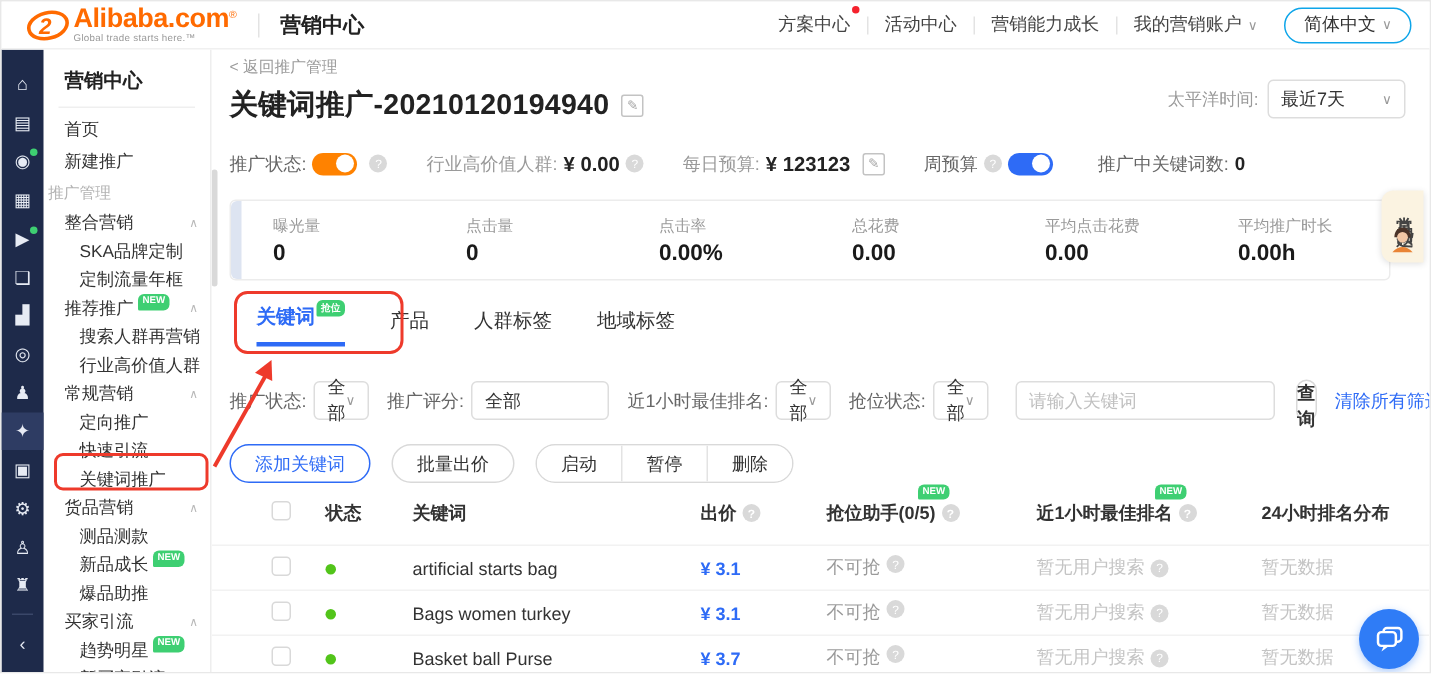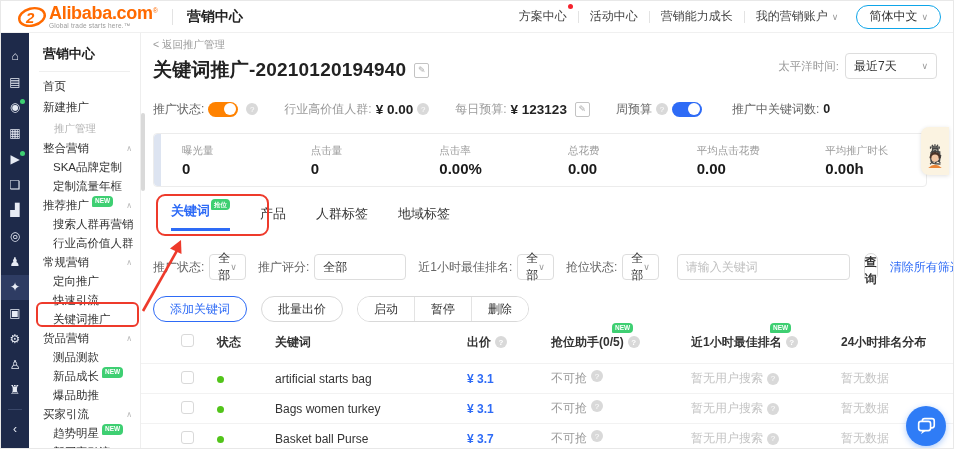--- a/index.html
+++ b/index.html
@@ -31,21 +31,21 @@
   .gdot { position:absolute; top:5px; right:4px; width:5px; height:5px; border-radius:50%; background:#3ecf72; }
   .rail-sep { height:1px; background:#3a4769; margin:6px 7px; }
   .rail-bottom { margin-top:auto; margin-bottom:6px; }
 
   
   .sidebar { position:absolute; left:28px; top:32px; bottom:0; width:112px; background:#fff; border-right:1px solid #eee; z-index:15; overflow:hidden; }
   .side-title { font-size:13px; font-weight:bold; color:#222; padding:12px 0 8px 14px; }
   .side-divider { height:1px; background:#efefef; margin:0 10px 4px 10px; }
   .side-item { height:19px; display:flex; align-items:center; font-size:11.5px; color:#333; cursor:pointer; white-space:nowrap; }
   .side-item.plain { height:21px; padding-left:14px; }
-  .side-item.section { height:21px; padding-left:25px; color:#b3b3b3; font-size:10.5px; cursor:default; }
+  .side-item.section { height:21px; padding-left:3px; color:#b3b3b3; font-size:10.5px; cursor:default; }
   .side-item.group { padding-left:14px; padding-right:8px; color:#333; font-weight:500; justify-content:flex-end; }
   .side-item.group .chev-up { margin-left:auto; color:#b9b9b9; font-size:8px; }
   .side-item.sub { padding-left:24px; }
   .badge-new { background:#3ecf72; color:#fff; font-size:6.5px; line-height:1; padding:2px 3px; border-radius:4px 4px 4px 1px; margin-left:3px; position:relative; top:-4px; font-weight:bold; }
   .side-scrollthumb { position:absolute; right:0px; top:80px; width:4px; height:78px; background:#d9d9d9; border-radius:2px; cursor:grab; }
 
   
   .content { position:absolute; left:140px; top:32px; right:0; bottom:0; background:#fff; overflow:hidden; z-index:5; }
   .back-link { position:absolute; left:12px; top:5px; font-size:10.5px; color:#9a9a9a; cursor:pointer; }
   .page-title-row { position:absolute; left:12px; top:24px; display:flex; align-items:center; }

